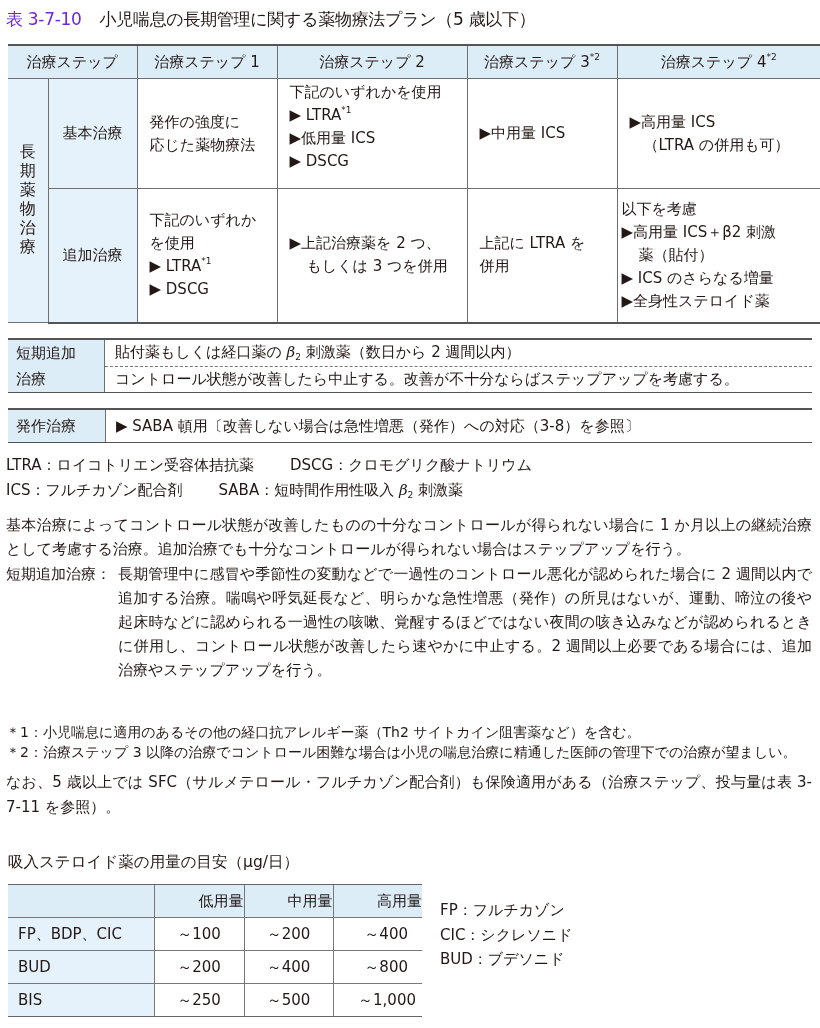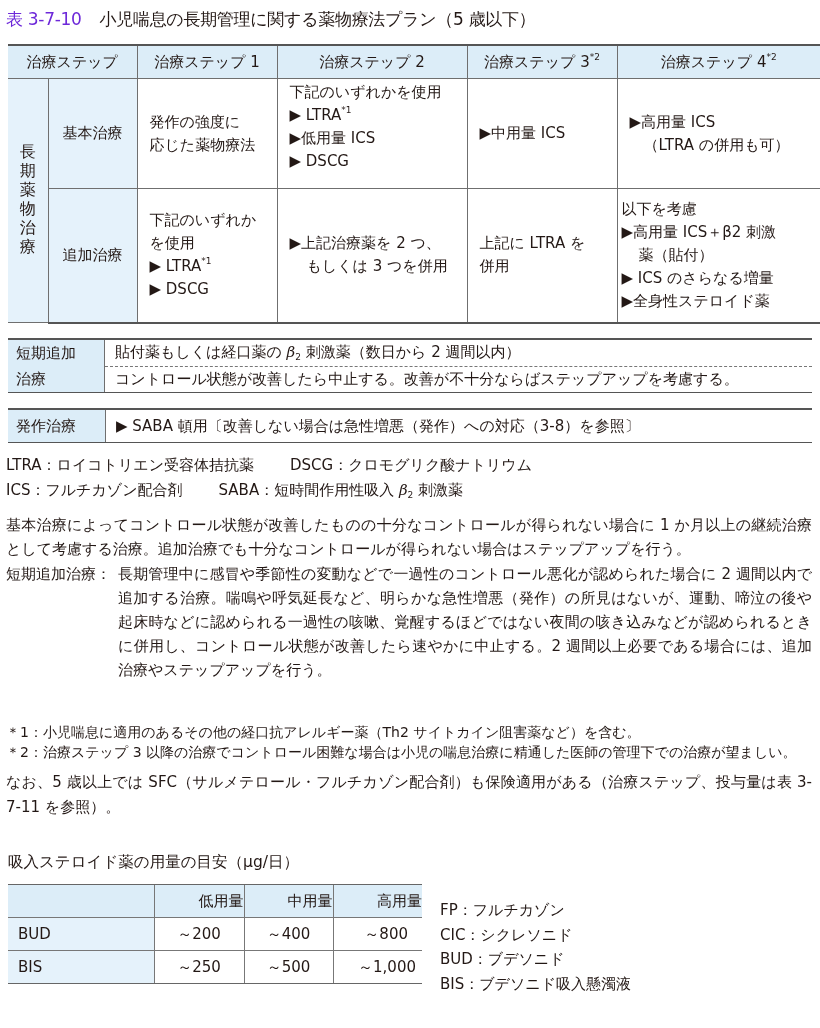--- a/index.html
+++ b/index.html
@@ -198,32 +198,37 @@
       <col style="width:89px">
     </colgroup>
   <tbody>
       <tr>
     <th></th>
     <th>低用量</th>
     <th>中用量</th>
     <th>高用量</th>
   </tr>
   <tr>
+    <td class="name">FP、BDP、CIC</td>
+    <td class="val">～100</td>
+    <td class="val">～200</td>
+    <td class="valr">～400</td>
+  </tr>
+  <tr>
     <td class="name">BUD</td>
     <td class="val">～200</td>
     <td class="val">～400</td>
     <td class="valr">～800</td>
   </tr>
   <tr>
     <td class="name">BIS</td>
     <td class="val">～250</td>
     <td class="val">～500</td>
     <td class="valr" style="padding-right:6px">～1,000</td>
   </tr>
 </tbody>
   </table>
 
 <div class="abs legend">
   <div>FP：フルチカゾン</div>
   <div>CIC：シクレソニド</div>
   <div>BUD：ブデソニド</div>
-  <div>BIS：ブデソニド吸入懸濁液</div>
 </div>
 
 </body></html>

